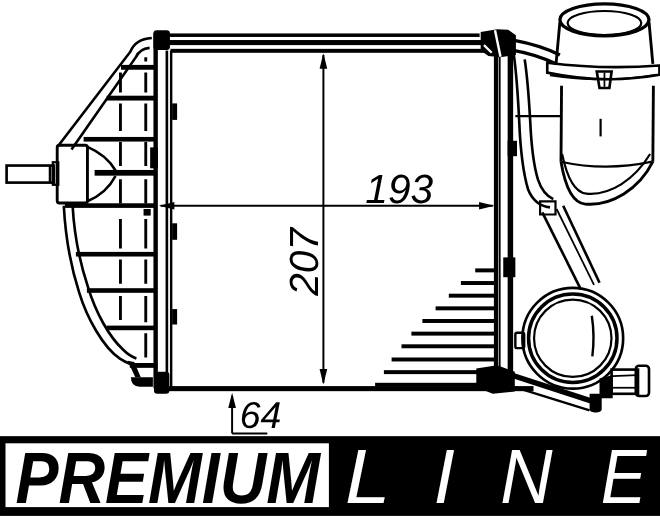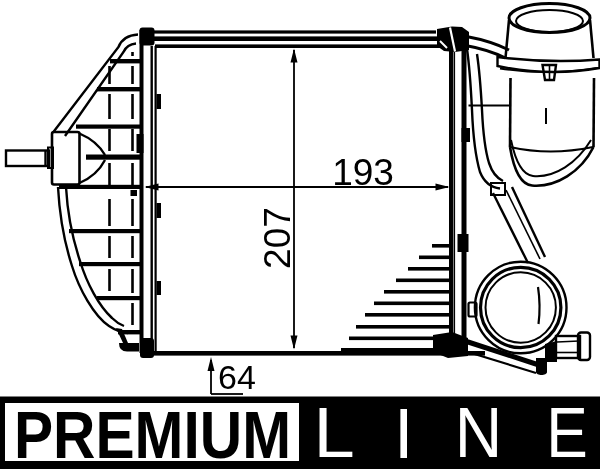--- a/index.html
+++ b/index.html
@@ -1,17 +1,17 @@
 <!DOCTYPE html>
 <html><head>
 <meta charset="utf-8">
 <style>
   html,body{margin:0;padding:0;background:#fff;}
   #stage{position:relative;width:600px;height:469px;background:#fff;overflow:hidden;
-         font-family:"Liberation Sans", sans-serif;}
+         font-family:"Liberation Sans", sans-serif;font-style:italic;}
   svg{display:block;}
 </style>
 </head>
 <body>
 <div id="stage">
 <svg width="600" height="469" viewBox="0 0 600 469">
   <g fill="none" stroke="#000" stroke-width="2">
 
     <g>
       <rect x="154" y="30.4" width="282" height="3.2" fill="#000" stroke="none"></rect>

